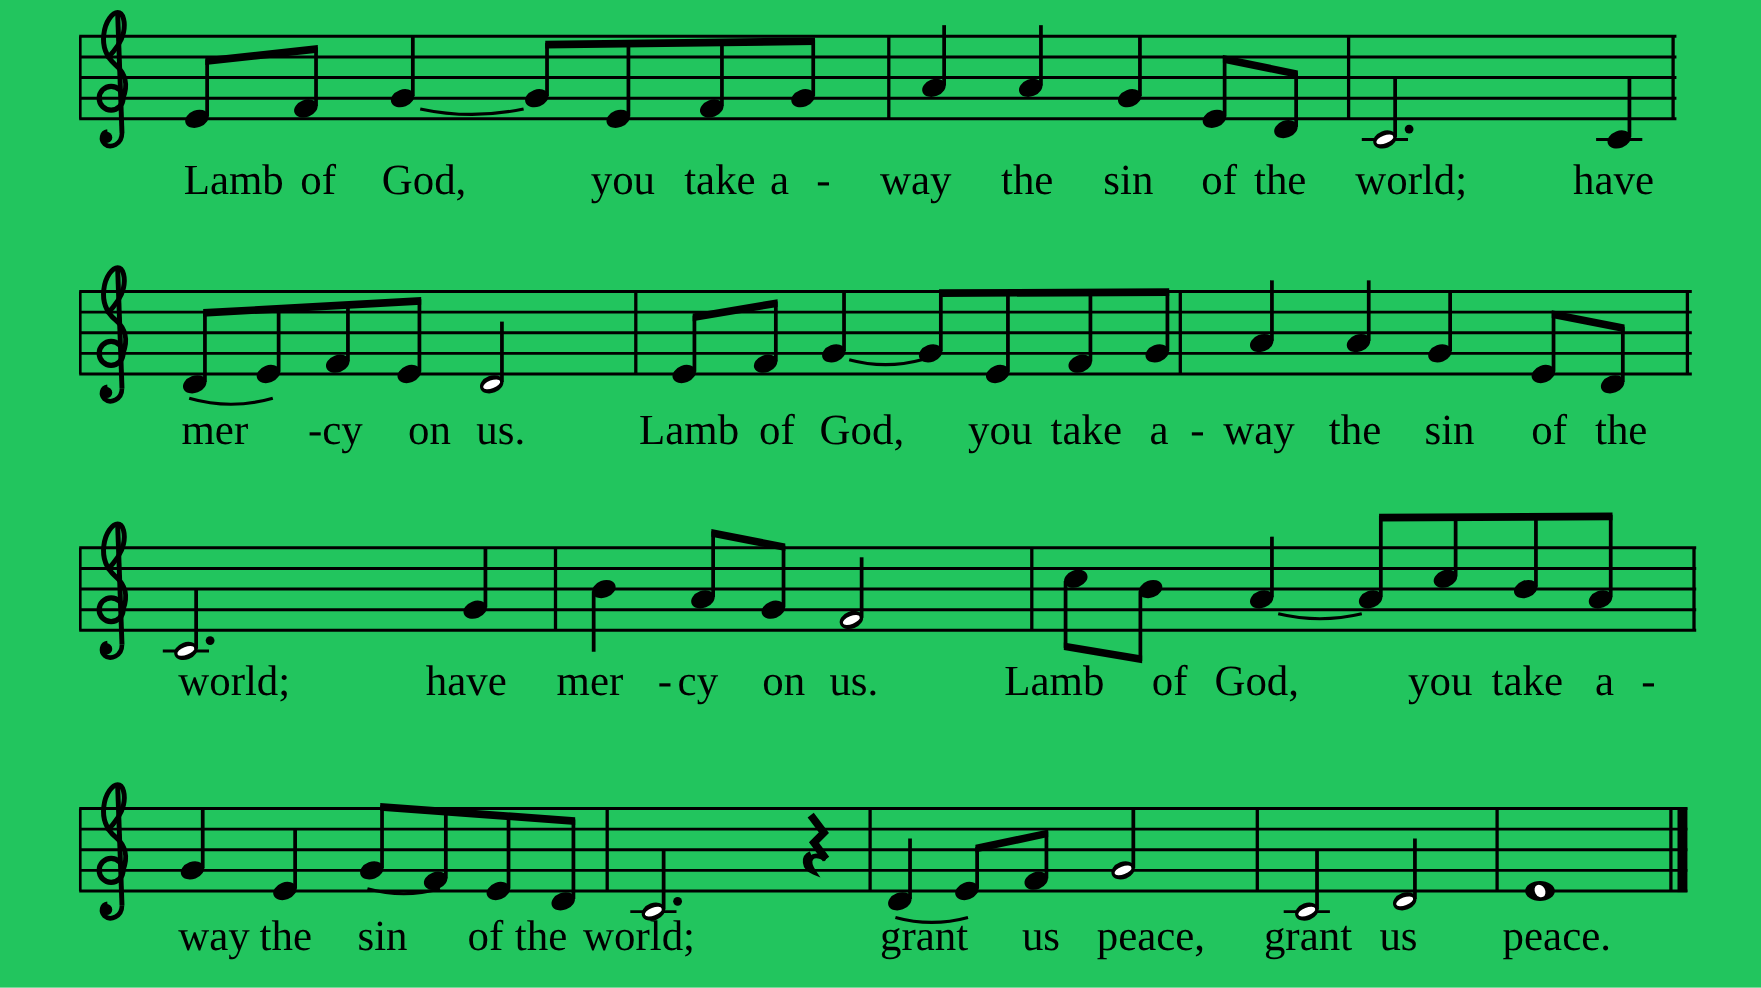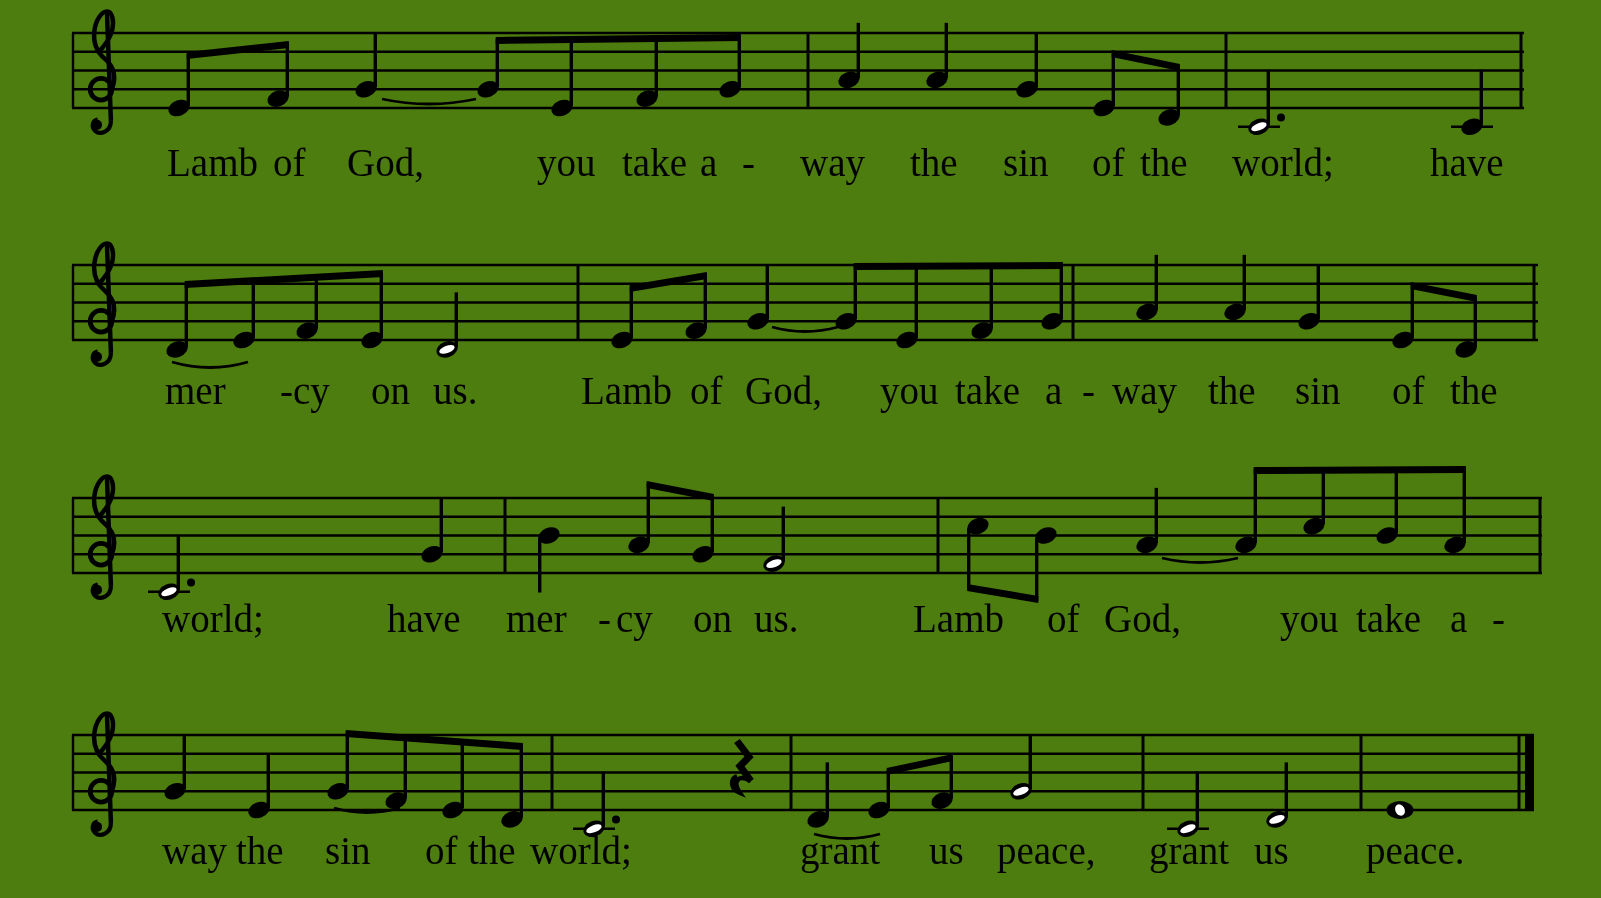--- a/index.html
+++ b/index.html
@@ -1,16 +1,16 @@
 <!DOCTYPE html>
 <html><head>
 <meta charset="utf-8">
 <style>
   html,body{margin:0;padding:0;background:#fff;}
-  .sheet{position:relative;width:1601px;height:898px;background:#4d7c0f;overflow:hidden;}
+  .sheet{position:relative;width:1601px;height:898px;background:#22c55e;overflow:hidden;}
   svg{position:absolute;left:0;top:0;}
   text.lyric{font-family:"Liberation Serif","DejaVu Serif",serif;font-size:39px;fill:#000;}
 </style>
 </head>
 <body>
 
 <div class="sheet">
   <svg id="score" width="1601" height="898" viewBox="0 0 1601 898" xmlns="http://www.w3.org/2000/svg">
       <g>
         <line x1="72" y1="33" x2="1524" y2="33" stroke="#000000" stroke-width="2.7"></line>

